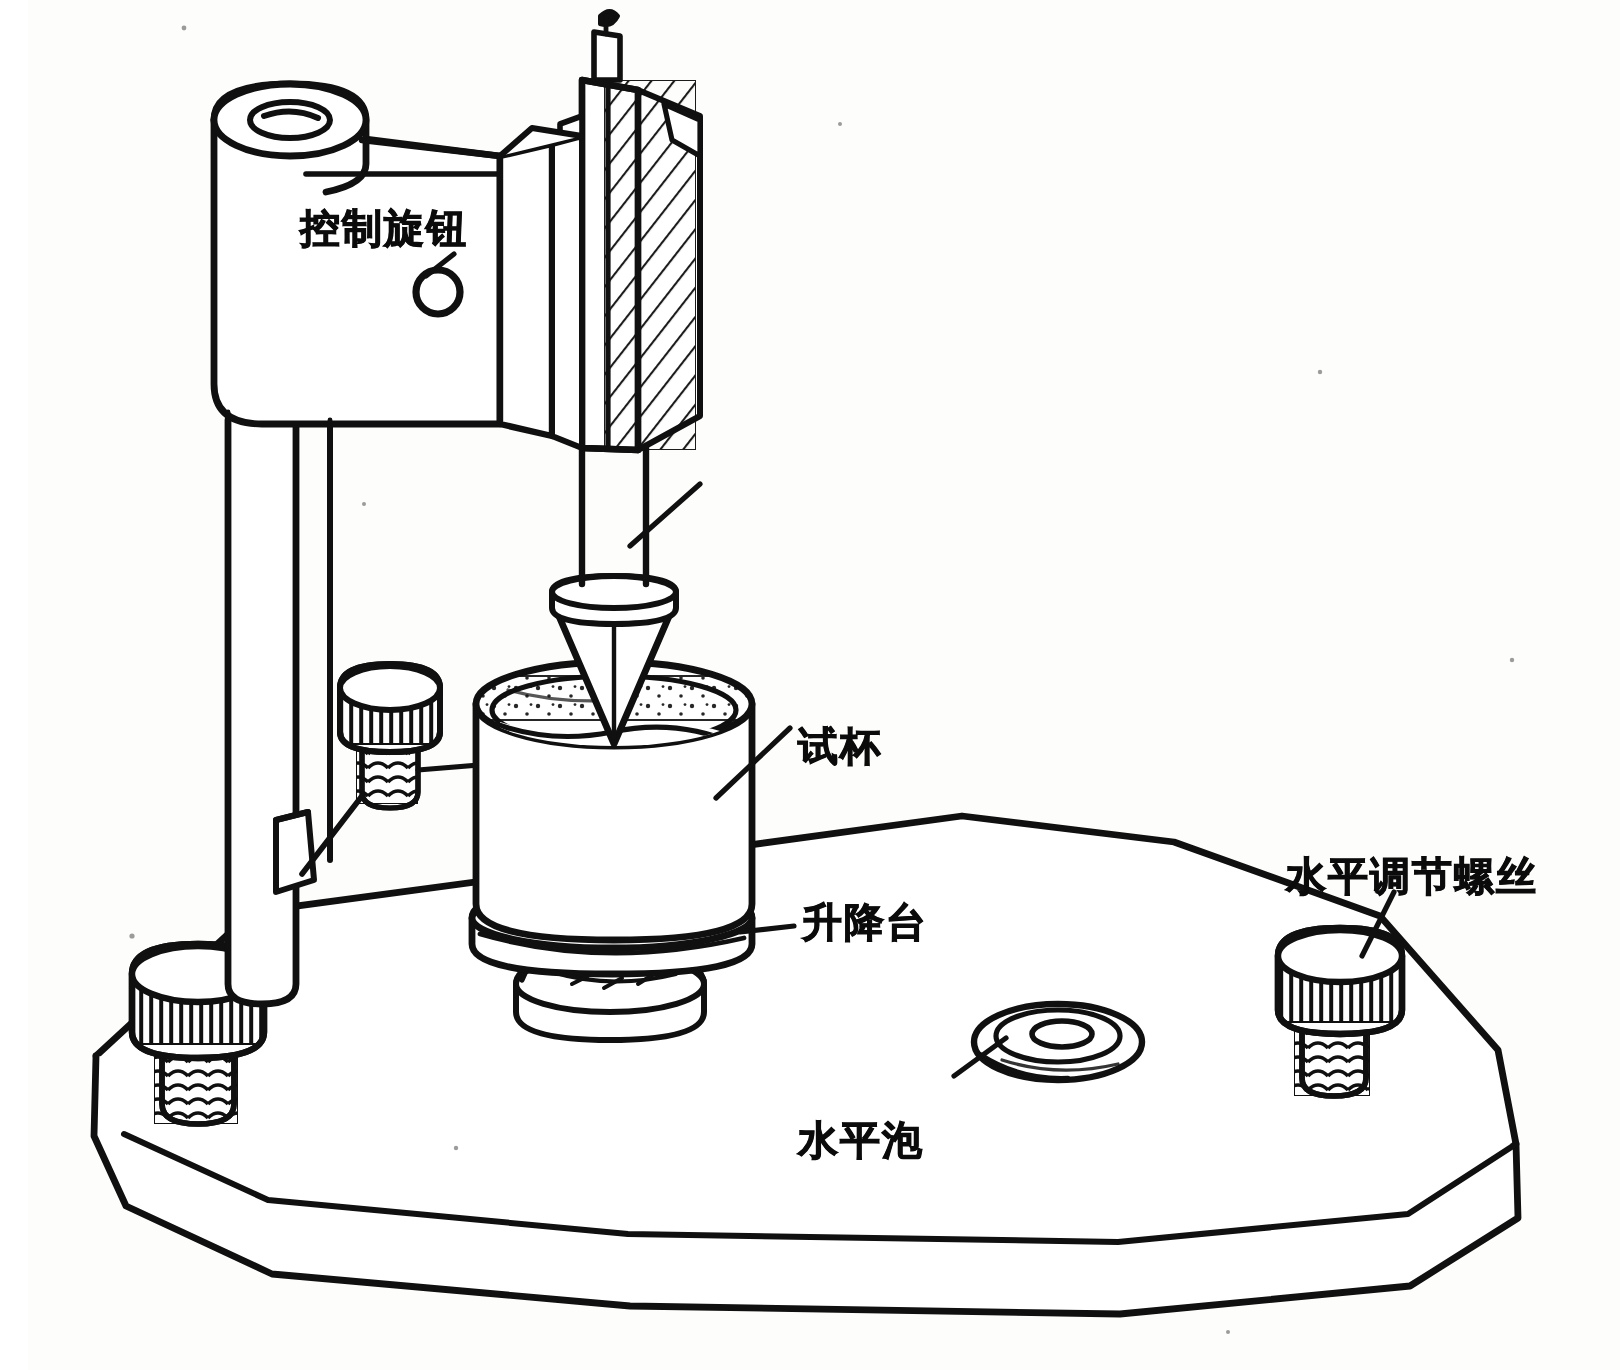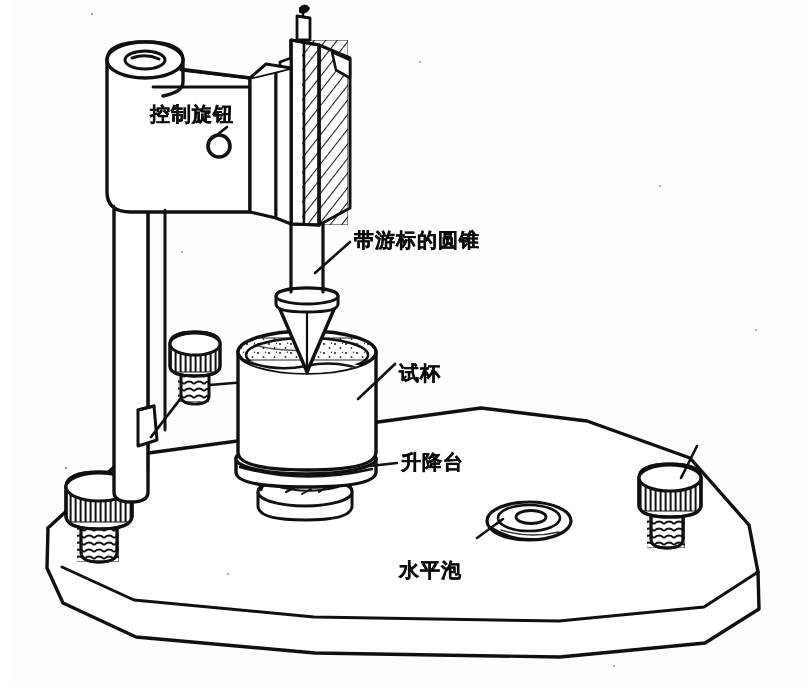--- a/index.html
+++ b/index.html
@@ -267,22 +267,22 @@
         <circle cx="600" cy="666" r="1"></circle>
         <circle cx="742" cy="330" r="1.1"></circle>
         <circle cx="168" cy="252" r="1"></circle>
       </g>
 
     </g>
   </svg>
 
   <div class="callout-label" style="left:136px; top:104px;">控制旋钮</div>
 
-  <div class="callout-label" style="left:340px; top:230px;">带游标的圆锥</div>
 
   <div class="callout-label" style="left:385px; top:363px;">试杯</div>
 
   <div class="callout-label" style="left:387px; top:452px;font-family:Liberation Serif, serif;">升降台</div>
 
   <div class="callout-label" style="left:385px; top:560px;">水平泡</div>
 
+  <div class="callout-label" style="left:629px; top:428px;">水平调节螺丝</div>
 
 </div>
 
 </body></html>

